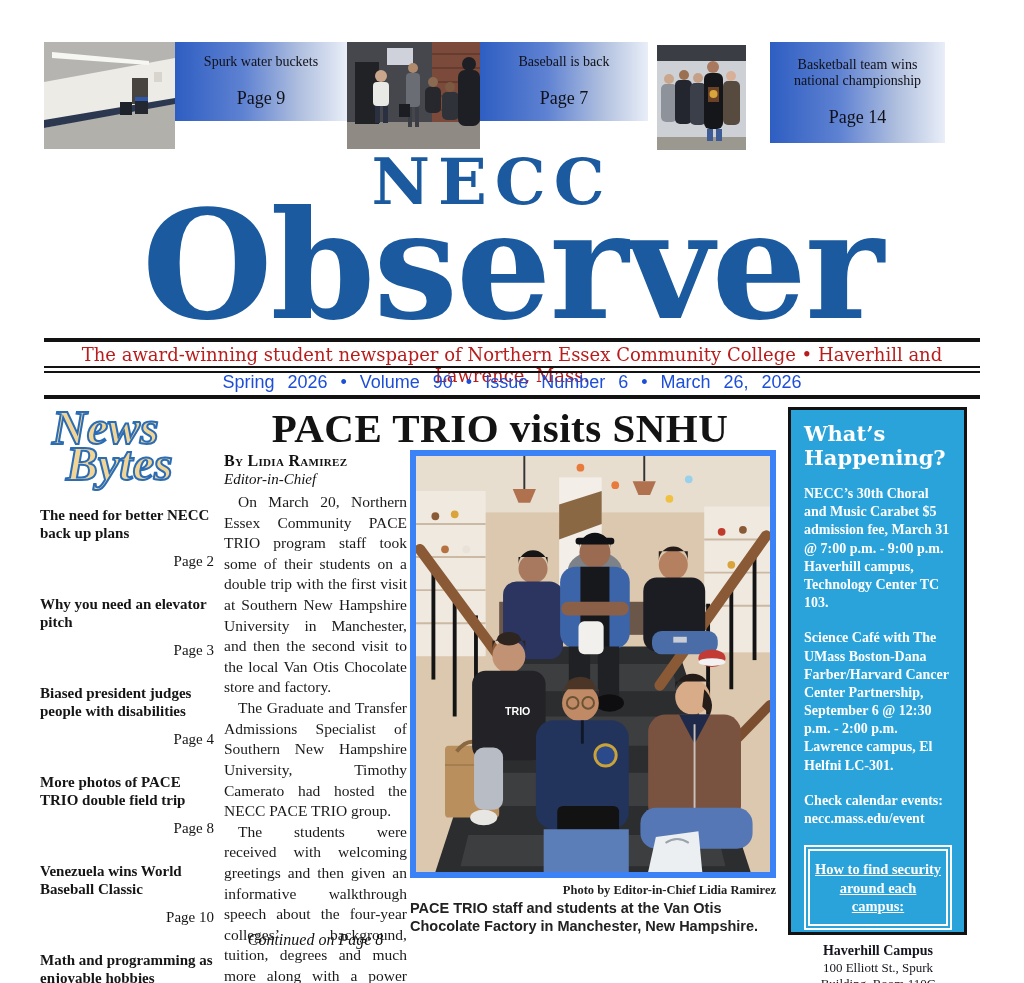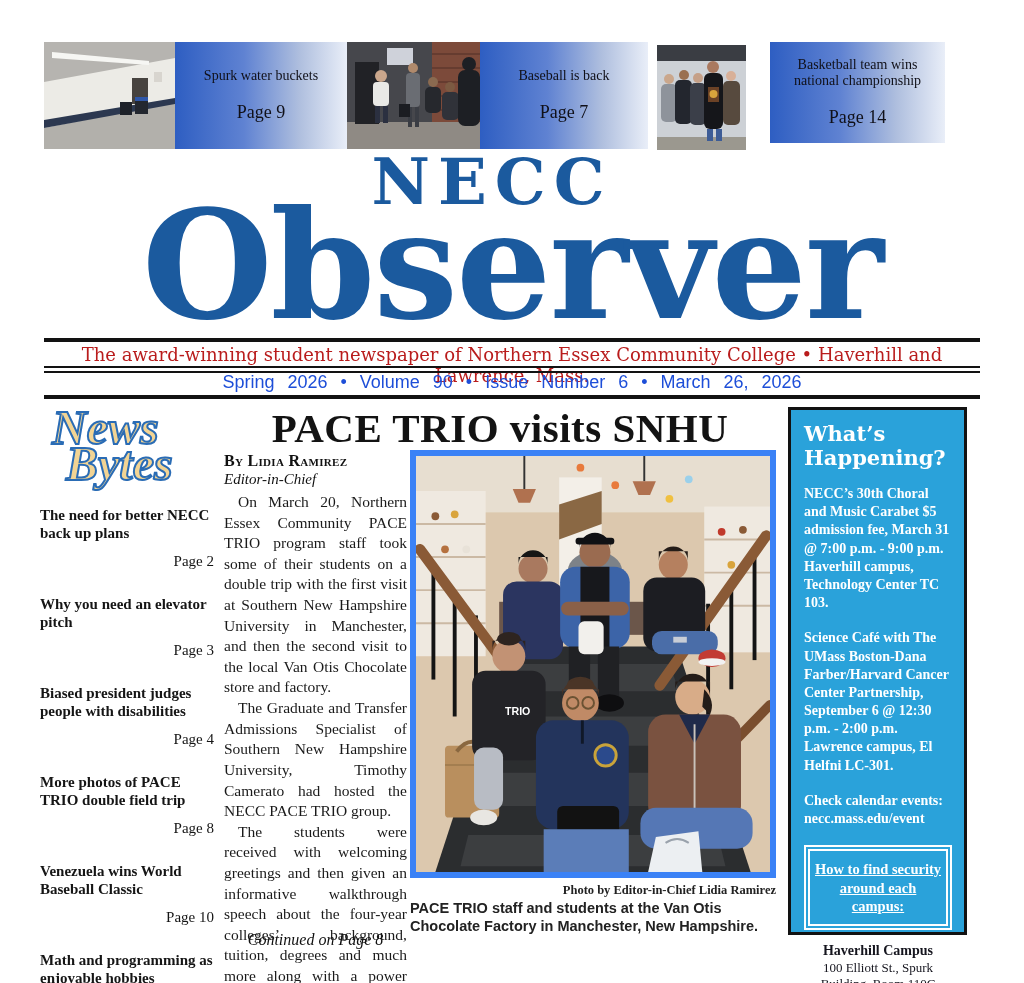--- a/index.html
+++ b/index.html
@@ -2,21 +2,21 @@
 <html><head>
 <meta charset="utf-8">
 <style>
   * { margin:0; padding:0; box-sizing:border-box; }
   body { background:#ffffff; font-family:"Liberation Serif", serif; color:#111; }
   #page { position:relative; width:1024px; height:983px; background:#fff; overflow:hidden; }
 
   
   .tphoto { position:absolute; top:42px; height:107px; overflow:hidden; }
   .tphoto svg { display:block; width:100%; height:100%; }
-  .tbox { position:absolute; top:42px; height:107px;
+  .tbox { position:absolute; top:42px; height:79px;
           background:linear-gradient(90deg,#2e5ec2 0%, #5f82d2 40%, #aebede 72%, #e9eef8 100%);
           display:flex; flex-direction:column; align-items:center; justify-content:center;
           gap:18px; text-align:center; }
   .tbox .tcap { font-size:14px; line-height:1.15; color:#101018; padding:0 10px; }
   .tbox .tpage { font-size:18px; color:#101018; }
 
   
   .kicker { position:absolute; left:342px; top:150px; width:300px; text-align:center;
             font-family:"DejaVu Serif", serif; font-weight:bold; font-size:64px;
             letter-spacing:8px; color:#1b5a9e; line-height:1; }

